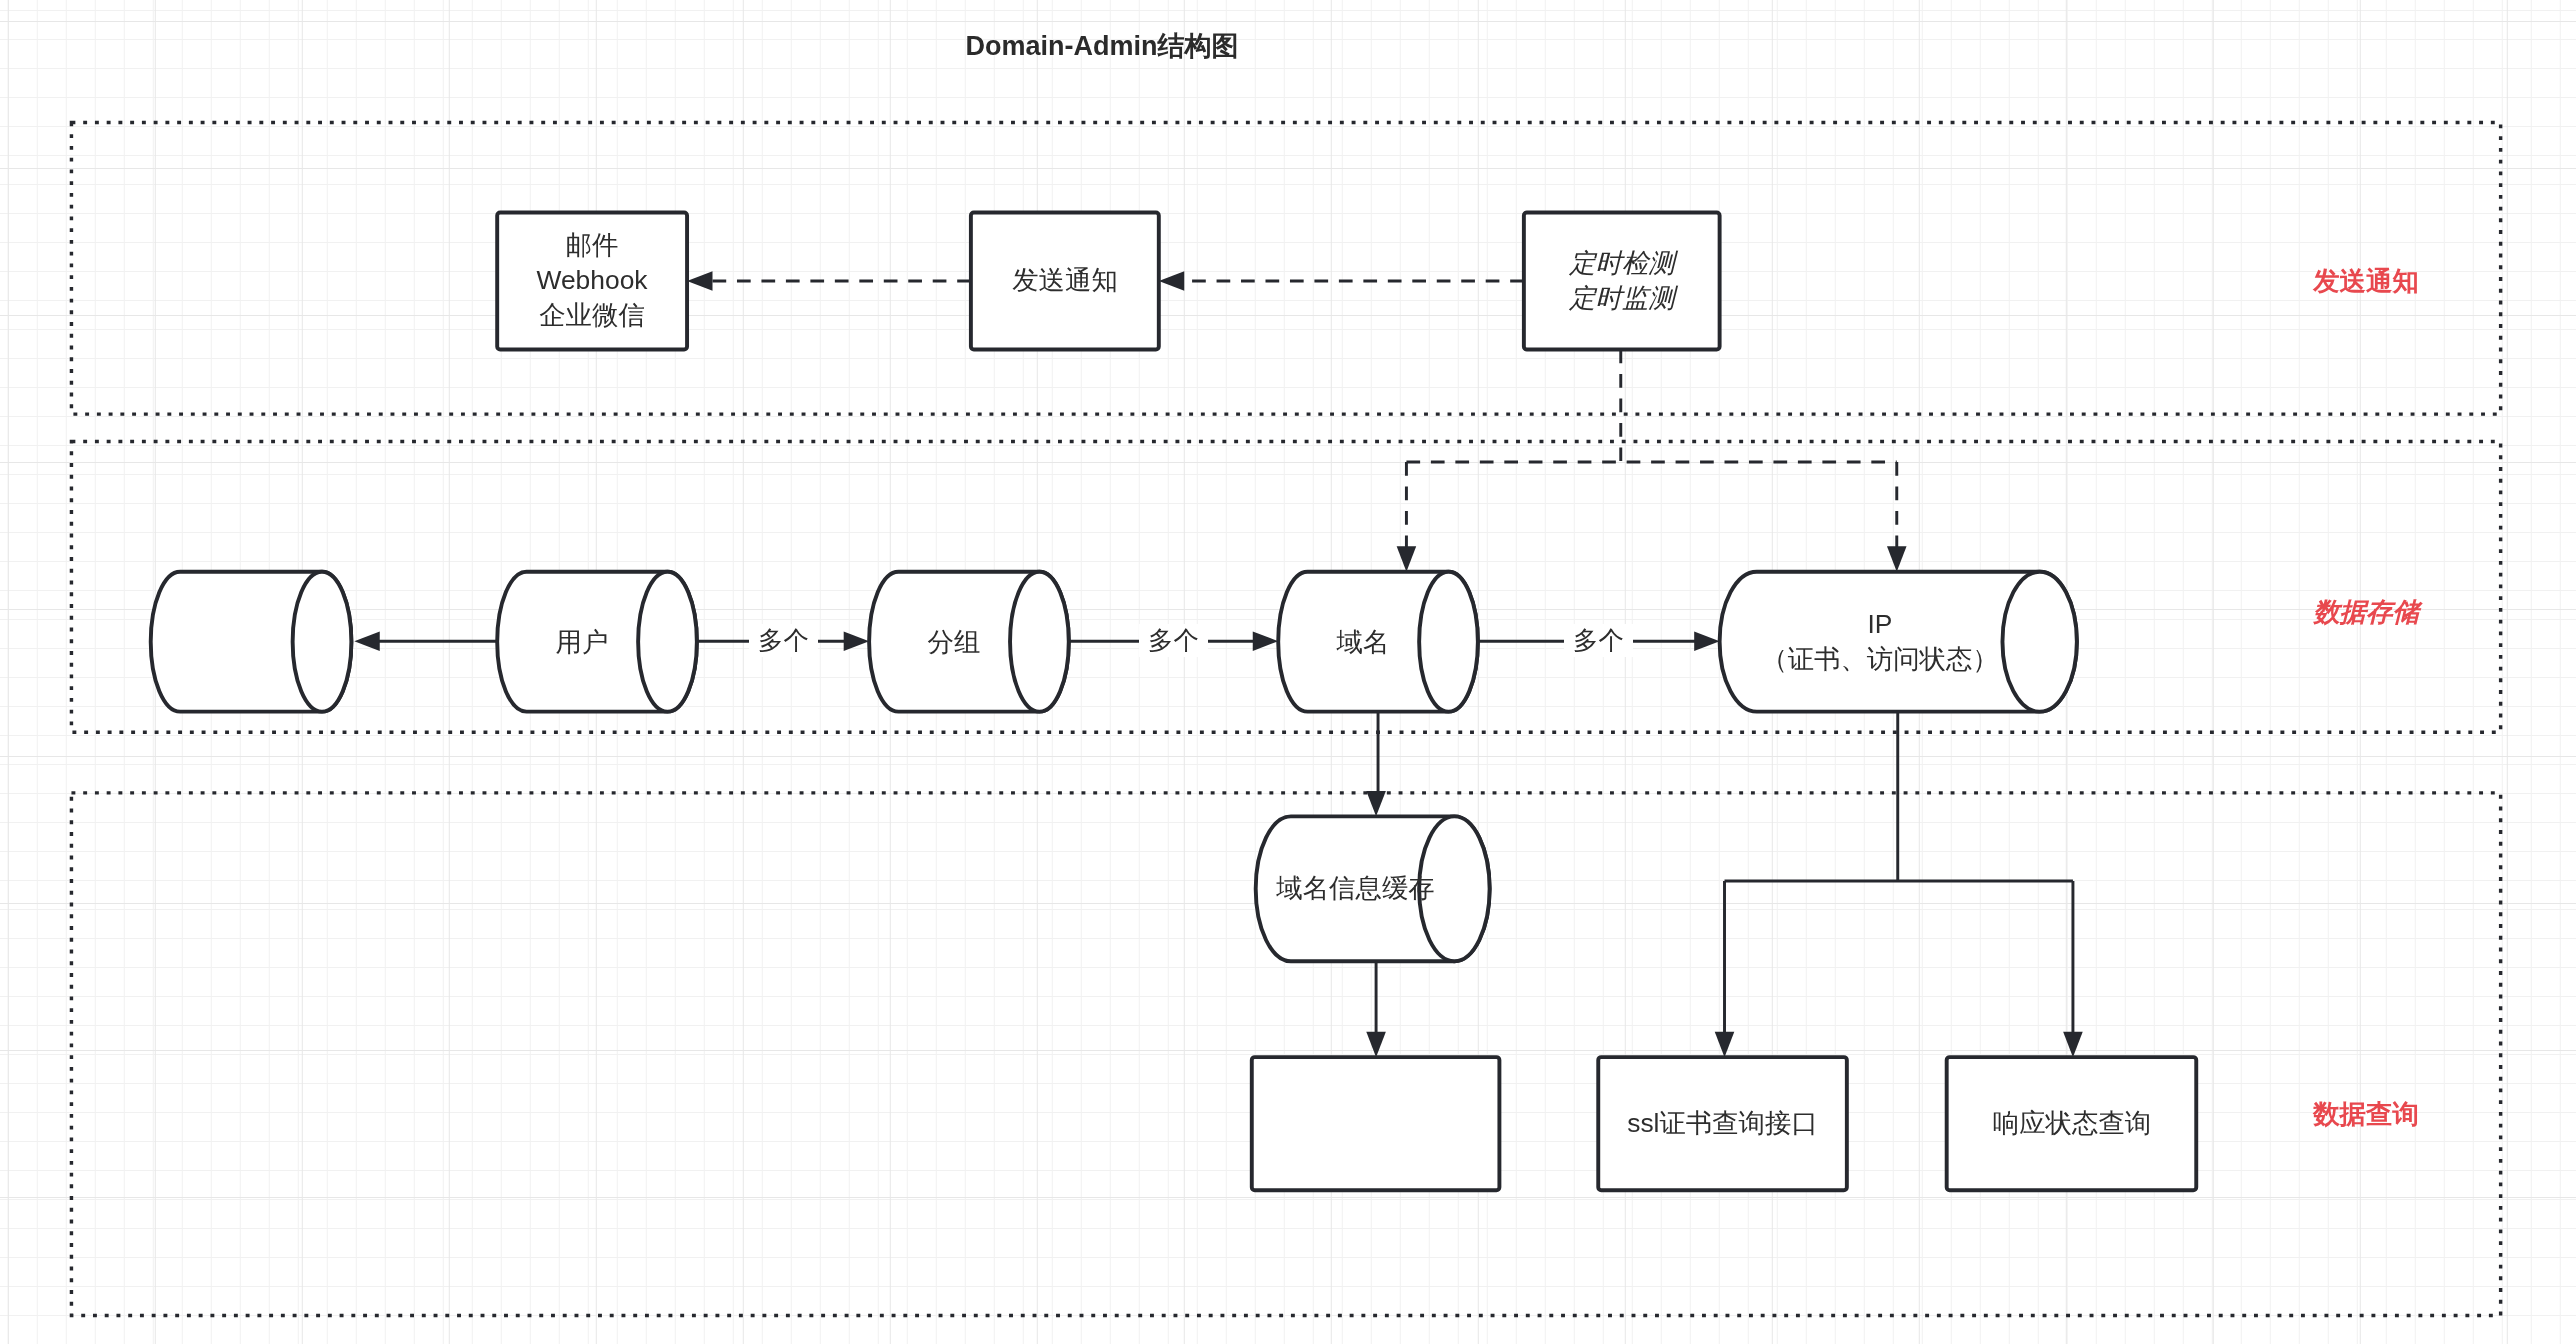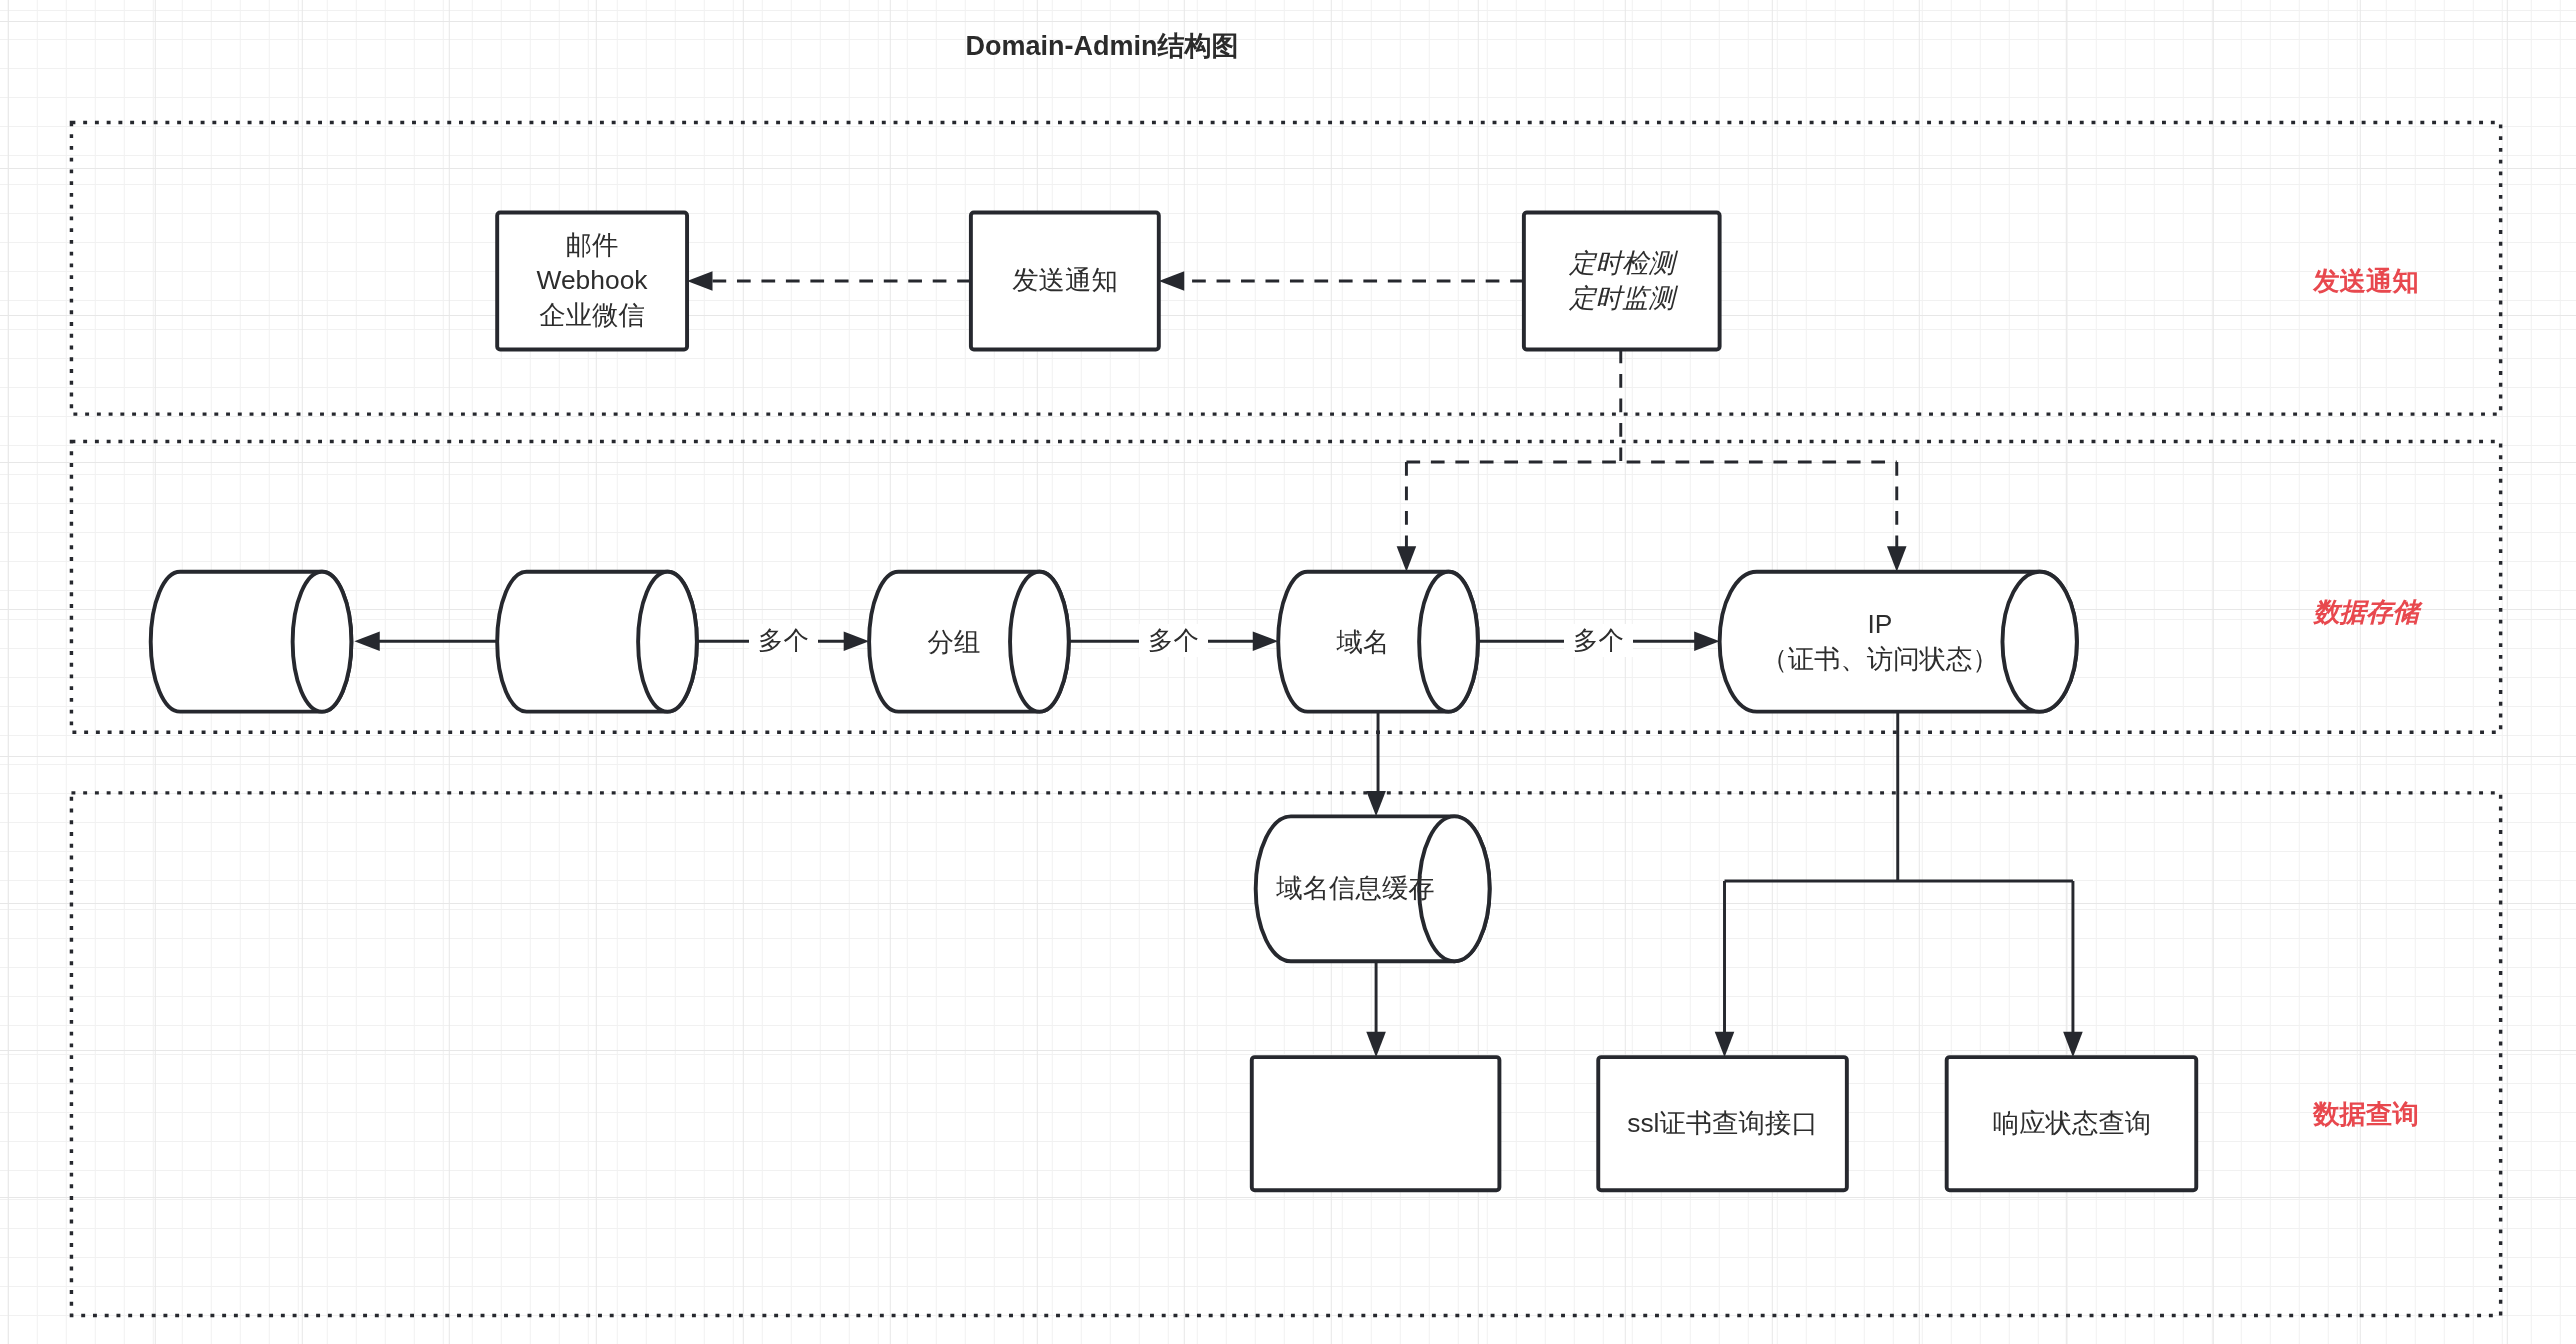--- a/index.html
+++ b/index.html
@@ -127,20 +127,21 @@
     <div>邮件</div>
     <div>Webhook</div>
     <div>企业微信</div>
   </div>
   <div class="txt" style="left:971px;top:212px;width:188px;height:137px;">发送通知</div>
   <div class="txt" style="left:1524px;top:212px;width:196px;height:137px;font-style:italic;">
     <div>定时检测</div>
     <div>定时监测</div>
   </div>
 
+  <div class="txt" style="left:497px;top:572px;width:170px;height:140px;">用户</div>
   <div class="txt" style="left:869px;top:572px;width:170px;height:140px;">分组</div>
   <div class="txt" style="left:1278px;top:572px;width:170px;height:140px;">域名</div>
   <div class="txt" style="left:1720px;top:572px;width:320px;height:140px;">
     <div>IP</div>
     <div>（证书、访问状态）</div>
   </div>
   <div class="txt" style="left:1256px;top:816px;width:199px;height:145px;">域名信息缓存</div>
 
   <div class="txt" style="left:1598px;top:1057px;width:249px;height:133px;">ssl证书查询接口</div>
   <div class="txt" style="left:1947px;top:1057px;width:250px;height:133px;">响应状态查询</div>

